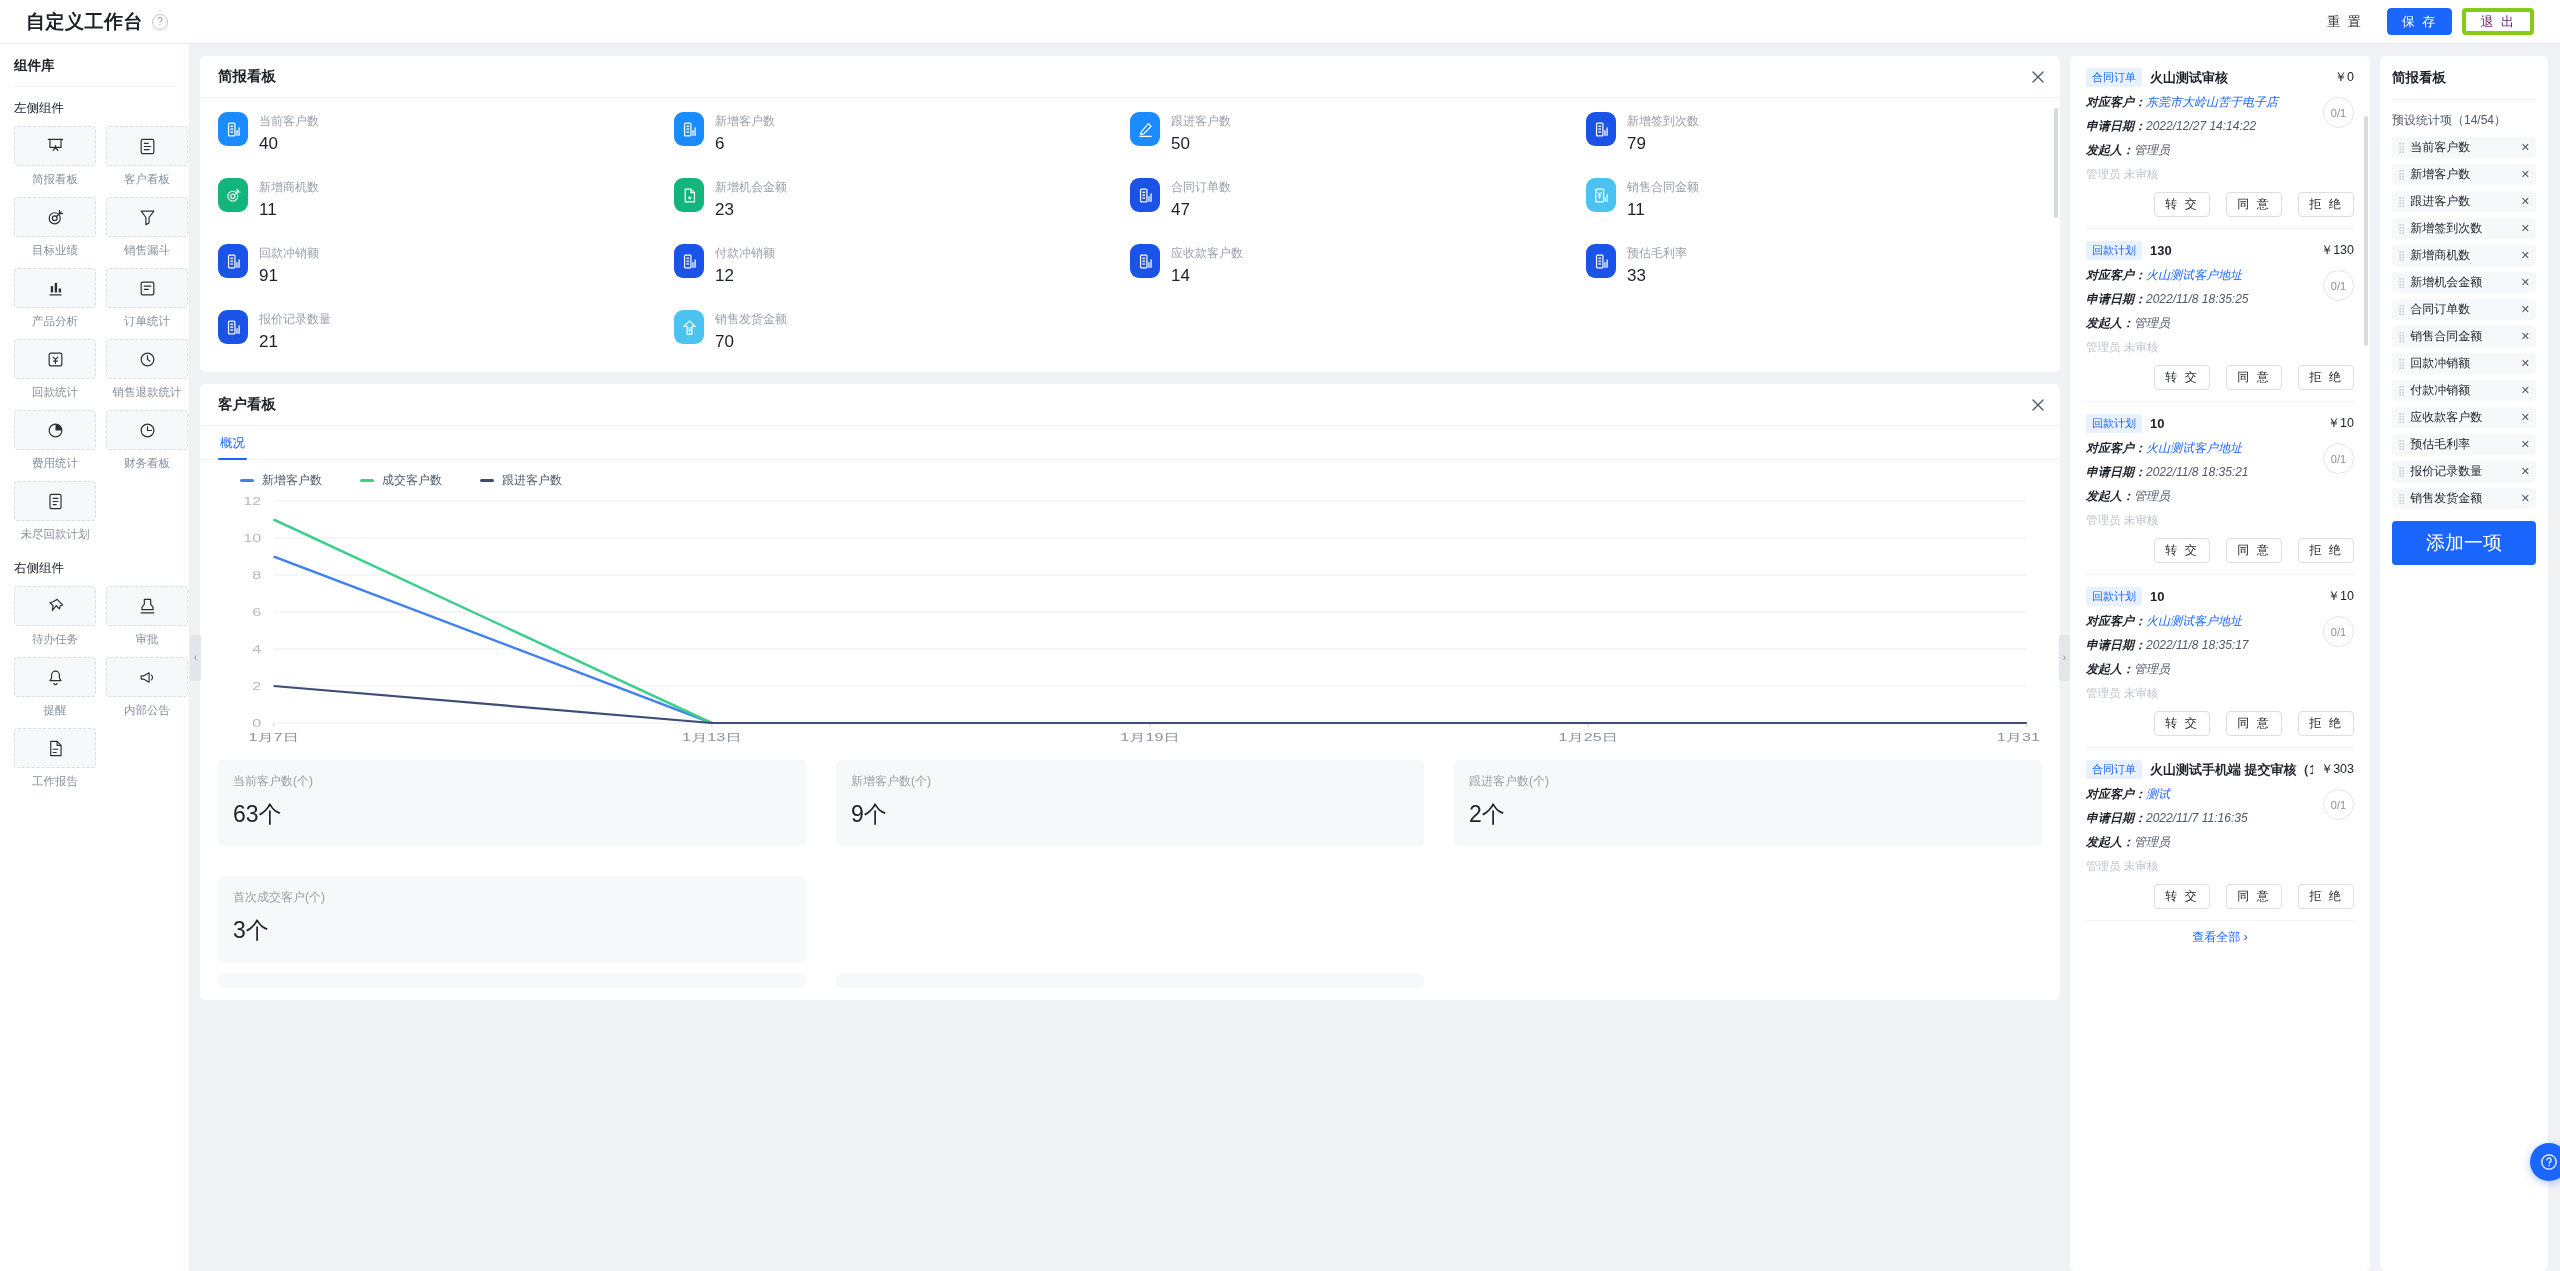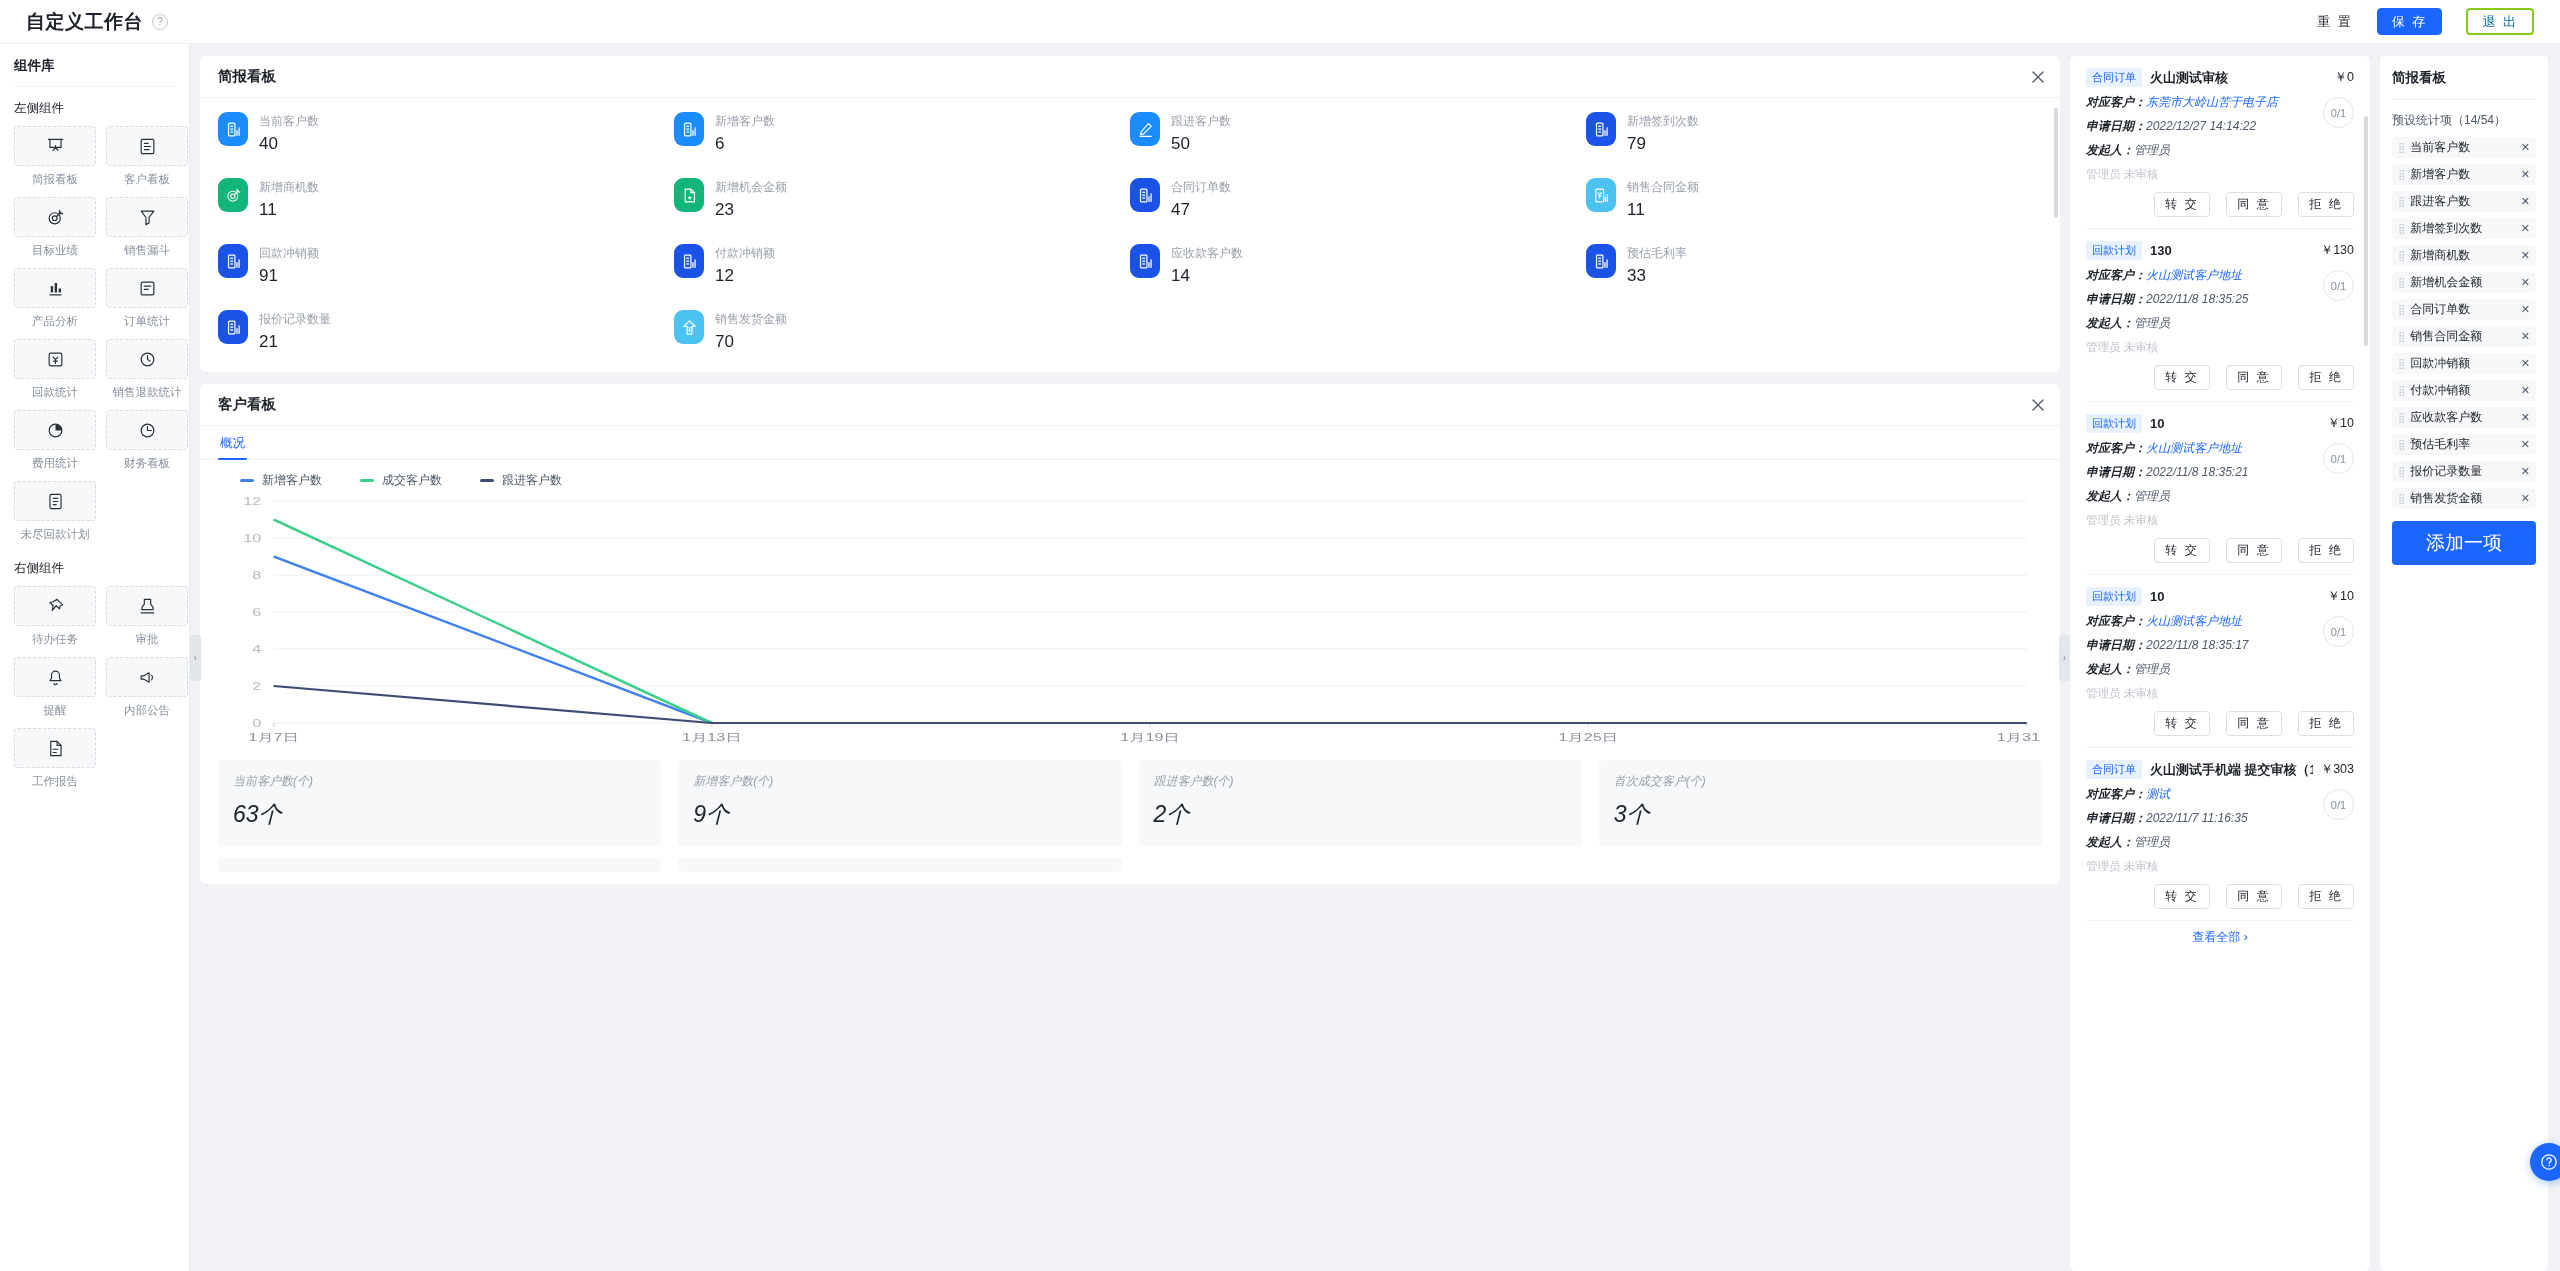--- a/index.html
+++ b/index.html
@@ -22,21 +22,21 @@
     font-size:10px;color:#9aa0ab;margin-left:9px;
   }
   .topbar .spacer{flex:1;}
   .btn {
     height:27px;min-width:60px;padding:0 14px;border-radius:4px;font-size:13px;
     display:inline-flex;align-items:center;justify-content:center;cursor:pointer;
     letter-spacing:2px;
   }
   .btn-text { background:transparent;color:#1d2129;border:none; }
   .btn-primary { background:#1b66ff; color:#fff; border:1px solid #1b66ff; margin-left:10px; min-width:64px;}
-  .btn-default { background:#fff;color:#0369a1;border:2px solid #84cc16; margin-left:24px; min-width:64px;}
+  .btn-default { background:#fff;color:#701a75;border:4px solid #84cc16; margin-left:10px; min-width:64px;}
 
   
   .body { flex:1; display:flex; min-height:0; position:relative; }
 
   
   .lib {
     width:190px; flex:0 0 190px; background:#fff; padding:0 14px;
     overflow:hidden; border-right:1px solid #ebedf0;
   }
   .lib-title { font-size:13.5px;font-weight:700;padding:13px 0 11px 0;border-bottom:1px solid #f0f1f3;}
@@ -79,21 +79,21 @@
 
   
   .tabs{display:flex;padding:0 18px;border-bottom:1px solid #f0f1f3;}
   .tab{font-size:12.5px;color:#1b66ff;padding:9px 2px 7px 2px;position:relative;cursor:pointer;}
   .tab.active:after{content:"";position:absolute;left:0;right:0;bottom:-1px;height:2.5px;background:#1b66ff;border-radius:2px;}
   .legend{display:flex;gap:38px;padding:12px 18px 0 40px;}
   .legend-item{display:flex;align-items:center;gap:8px;font-size:12px;color:#4e5969;}
   .legend-dash{width:14px;height:3px;border-radius:2px;display:block;}
   .chart-wrap{position:relative;height:258px;margin:4px 18px 0 18px;}
   .chart-wrap svg{display:block;width:100%;height:100%;}
-  .kpi-row{display:grid;grid-template-columns:repeat(4,1fr);gap:17px;padding:9px 18px 12px 18px;font-style:italic;}
+  .kpi-row{display:grid;grid-template-columns:repeat(3,1fr);gap:30px;padding:9px 18px 12px 18px;}
   .kpi{background:#f7f8fa;border-radius:5px;padding:13px 15px 16px 15px;}
   .kpi-l{font-size:12px;color:#9aa0ab;}
   .kpi-v{font-size:23px;color:#1d2129;margin-top:9px;}
   .kpi-row.partial{padding-top:0;}
   .kpi.clipped{height:14px;padding:0;}
 
   
   .handle{
     position:absolute;width:11px;height:46px;background:#e3e6ea;border-radius:3px;top:50%;
     margin-top:-23px;display:flex;align-items:center;justify-content:center;color:#86909c;

